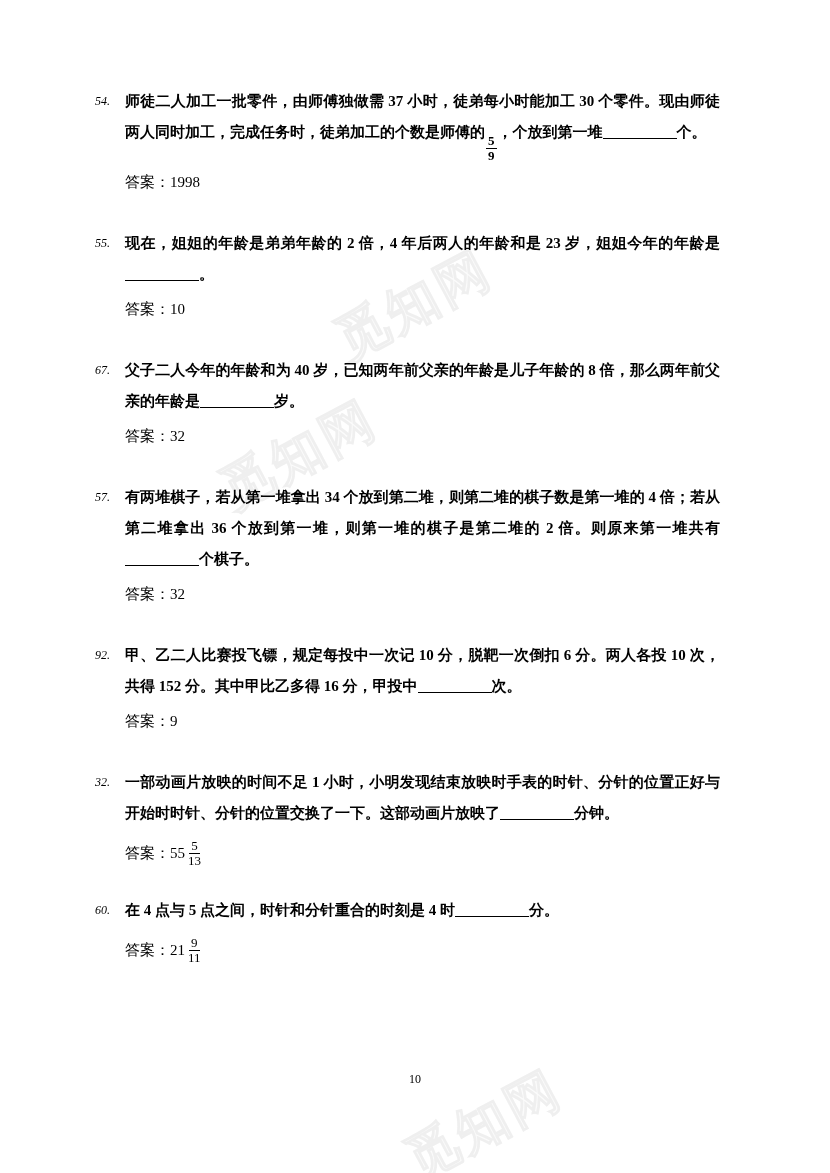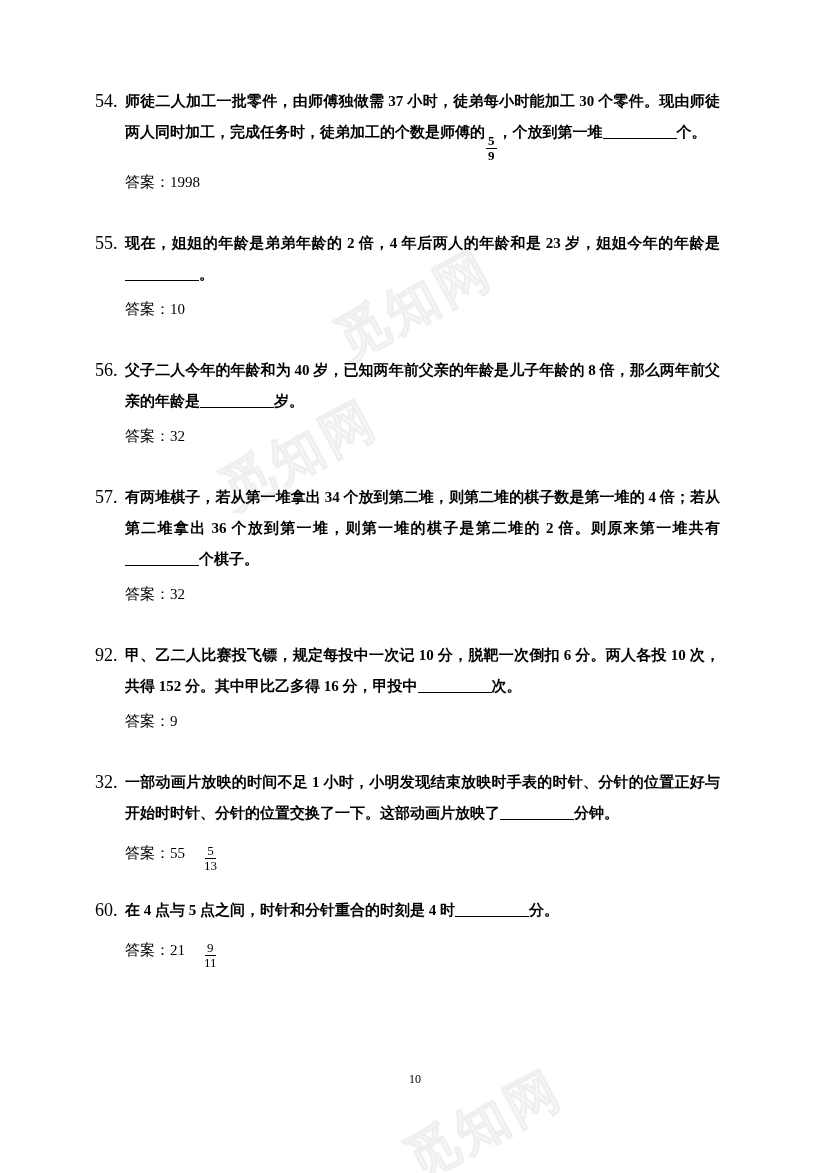--- a/index.html
+++ b/index.html
@@ -45,23 +45,24 @@
   .wm2 { left: 215px; top: 420px; }
   .wm3 { left: 400px; top: 1090px; }
 
   .item {
     display: flex;
     margin-bottom: 22px;
   }
   .item-num {
     width: 30px;
     flex: 0 0 30px;
-    font-size: 18px;
+    font-size: 12px;
     line-height: 31px;
     font-family: "Liberation Serif", serif;
+    font-style: italic;
   }
   .item-body {
     flex: 1 1 auto;
     font-size: 15px;
     line-height: 31px;
     text-align: justify;
     text-justify: inter-ideograph;
   }
   .q-text {
     display: block;
@@ -88,22 +89,21 @@
   }
   .frac .num {
     padding: 0 2px;
     border-bottom: 1px solid #000;
   }
   .frac .den {
     padding: 0 2px;
   }
   .mixed {
     display: inline-flex;
-    align-items: flex-end;
-    gap: 16px;
+    align-items: center;
   }
   .page-number {
     position: absolute;
     left: 0;
     right: 0;
     top: 1072px;
     text-align: center;
     font-size: 12px;
     font-family: "Liberation Serif", serif;
   }
@@ -145,21 +145,21 @@
         </span>
         <span class="ans">
           <span>答案：</span><span>10</span>
         </span>
       </div>
     </div>
 
     <div class="spacer-lg"></div>
 
     <div class="item">
-      <div class="item-num">56.</div>
+      <div class="item-num">67.</div>
       <div class="item-body">
         <span class="q-text">
           <span>父子二人今年的年龄和为 40 岁，已知两年前父亲的年龄是儿子年龄的 8 倍，那么两年前父亲的年龄是</span><span class="blank"></span><span>岁。</span>
         </span>
         <span class="ans">
           <span>答案：</span><span>32</span>
         </span>
       </div>
     </div>
 

